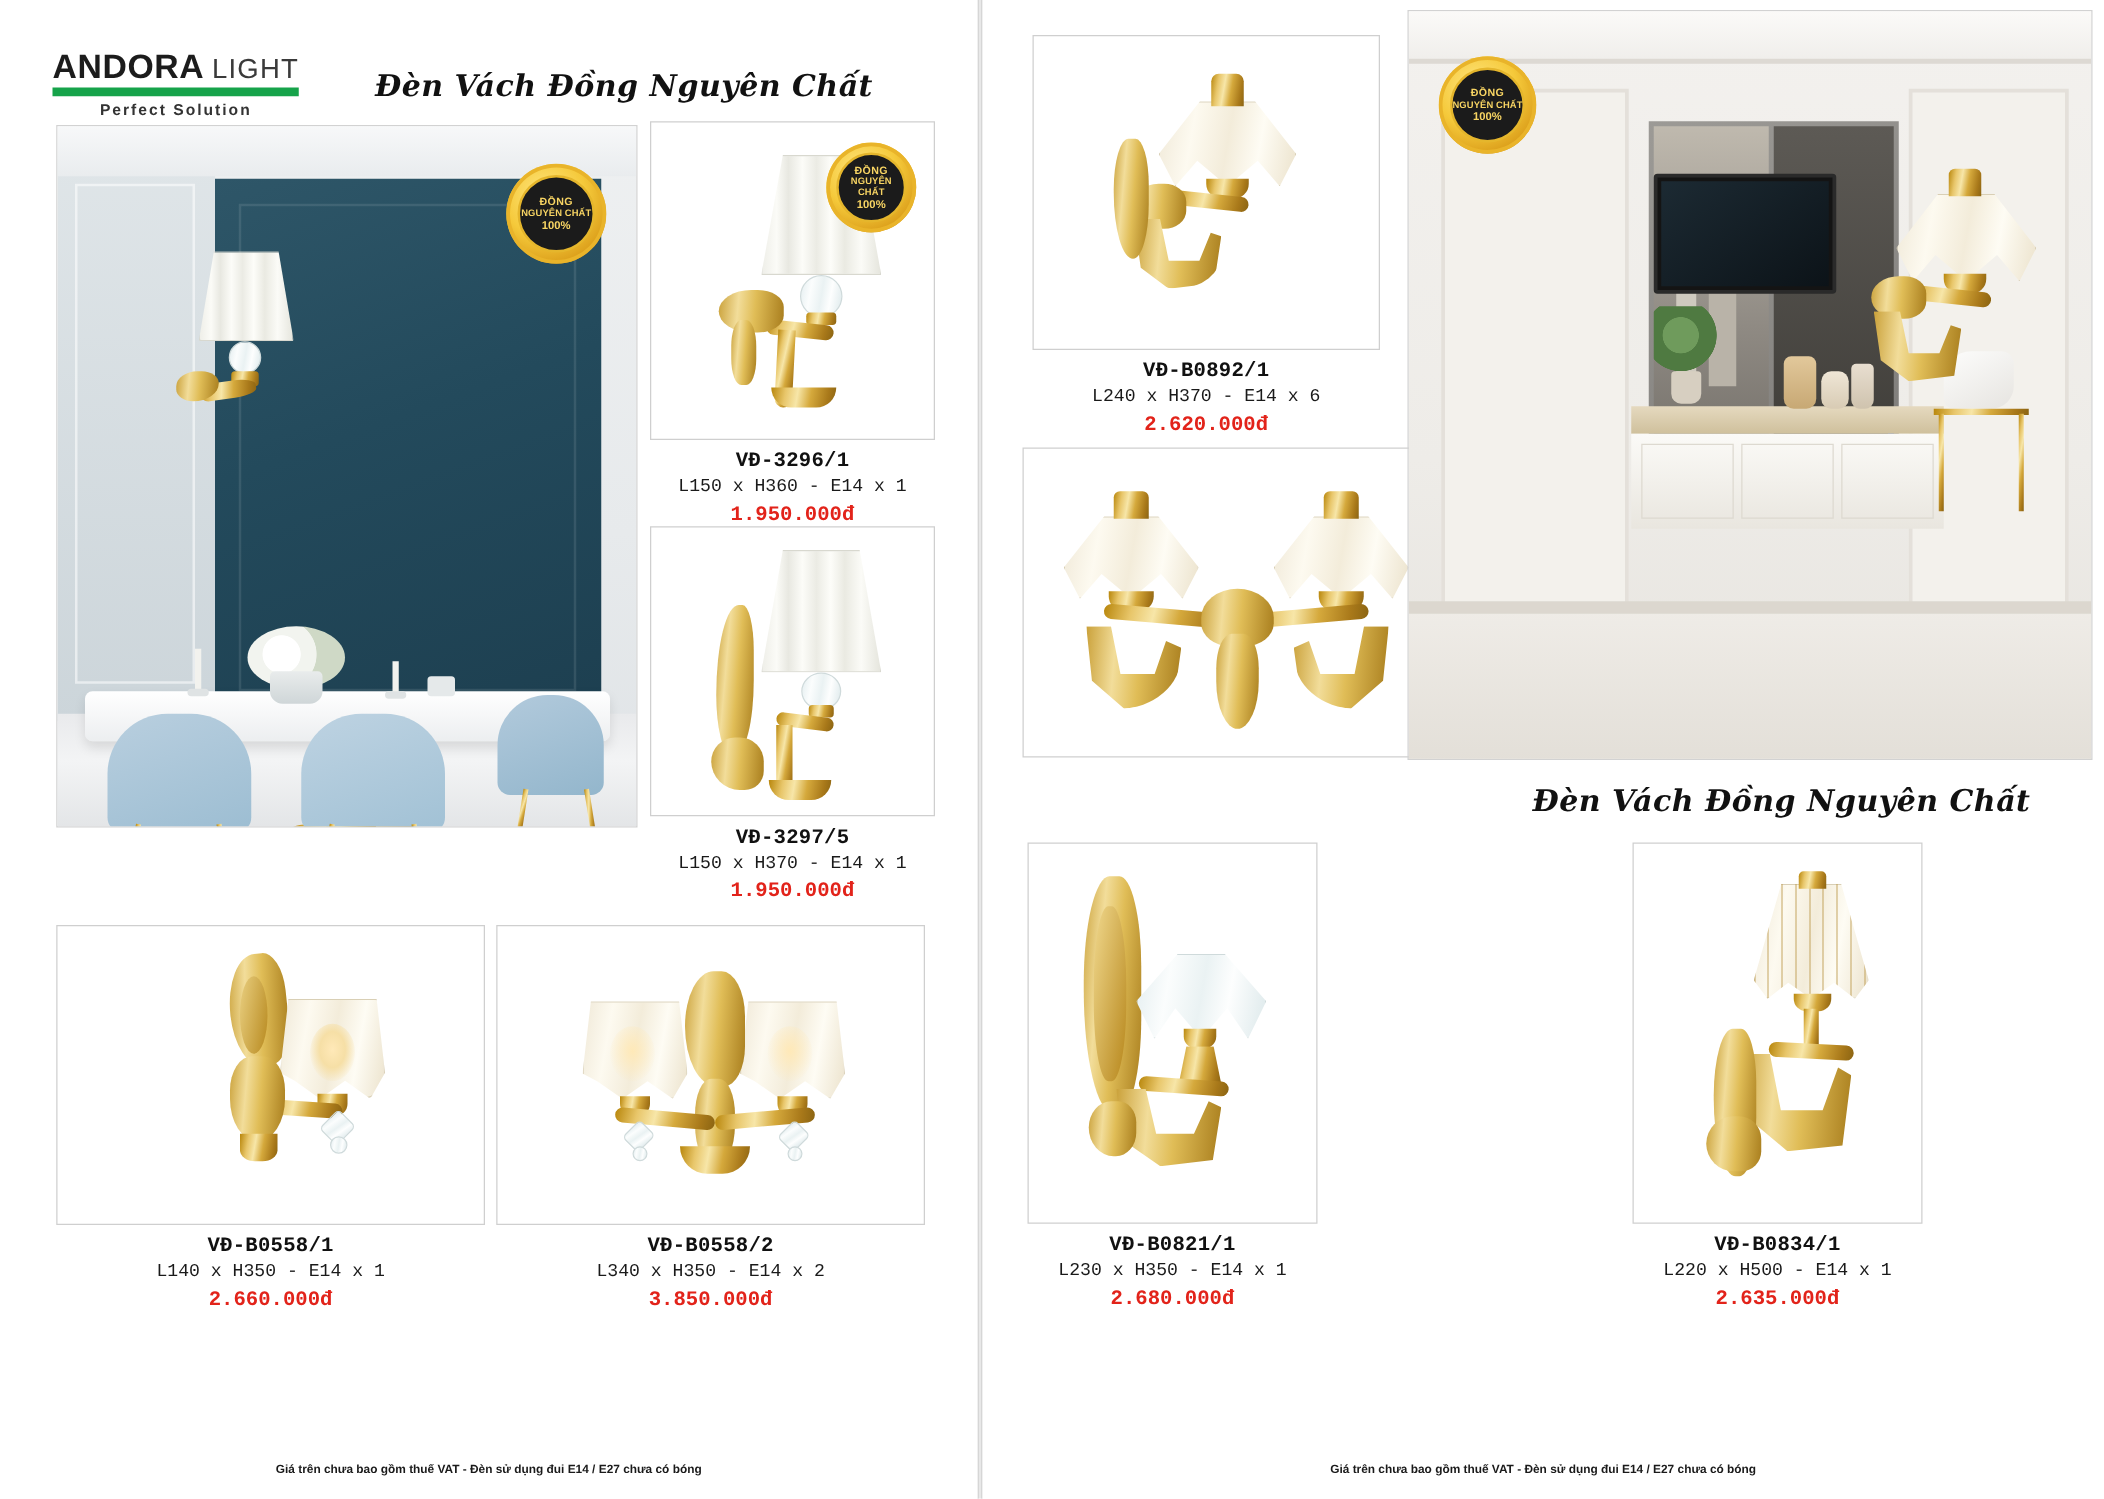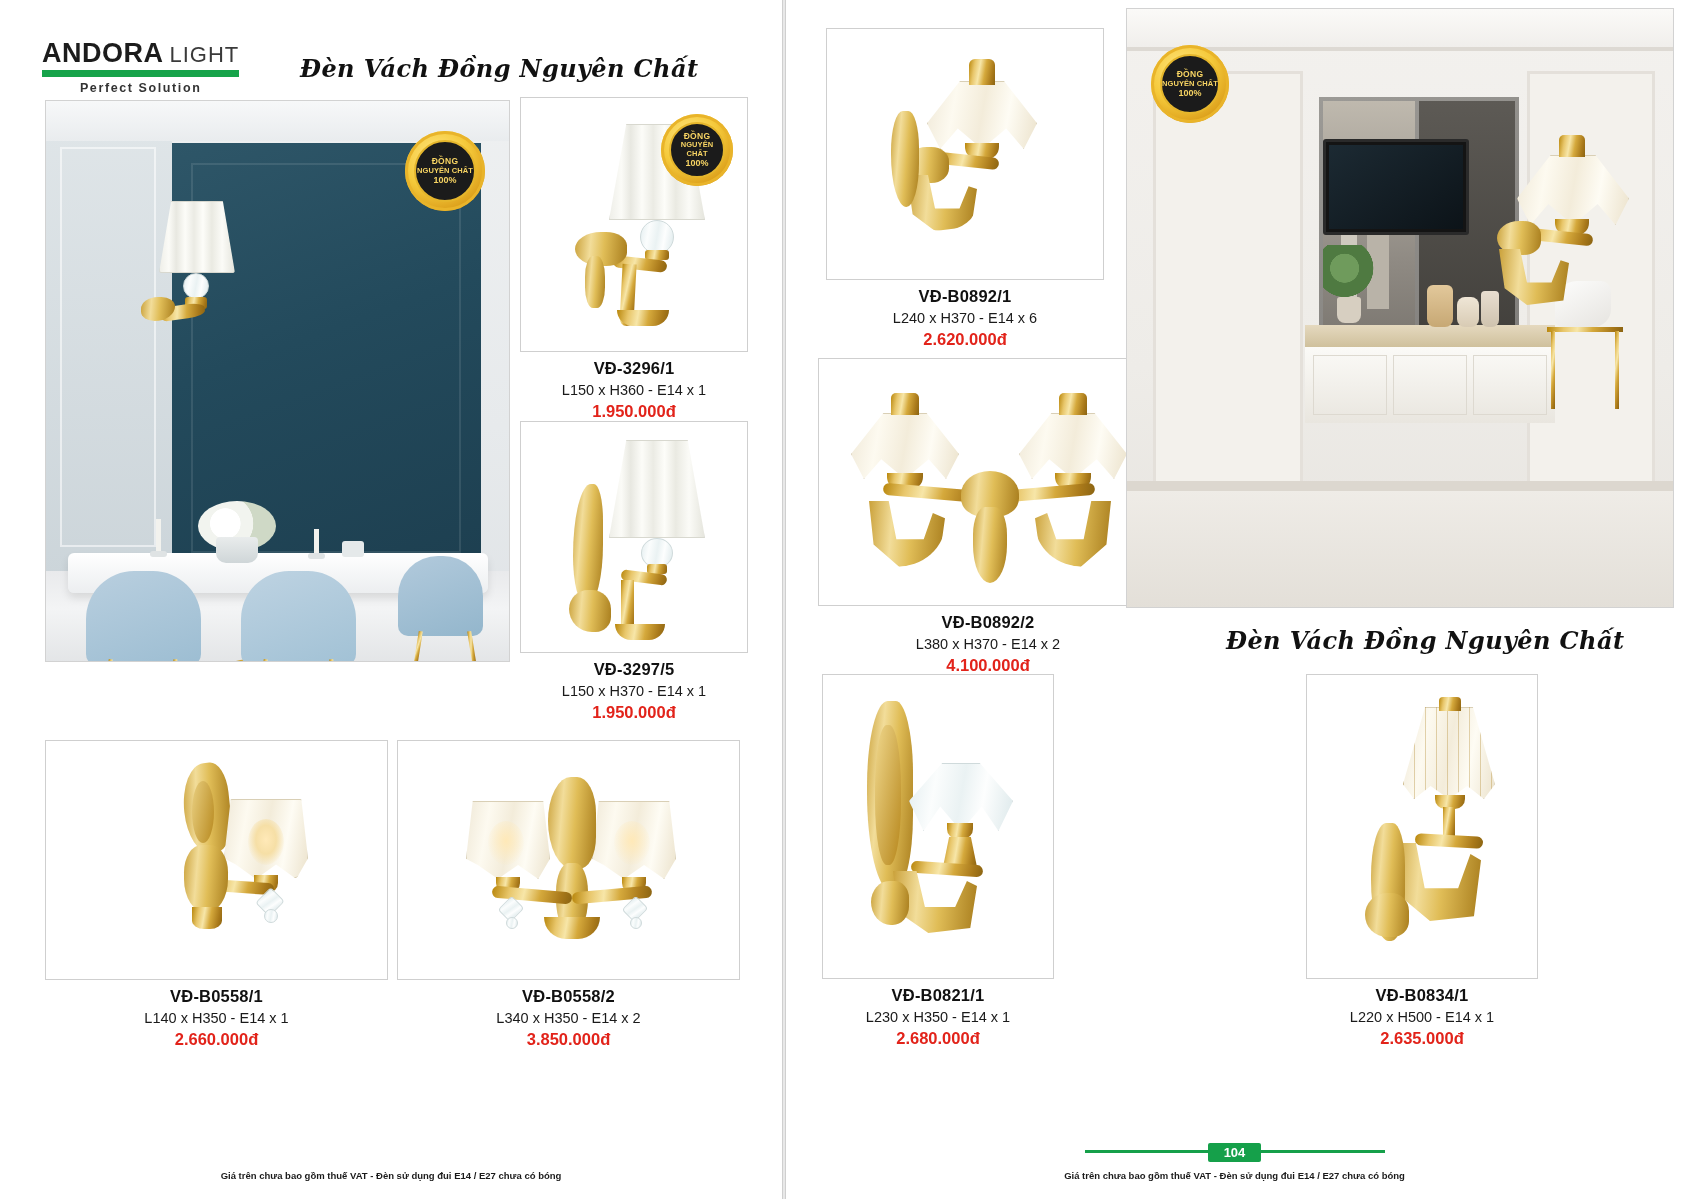--- a/index.html
+++ b/index.html
@@ -54,21 +54,21 @@
   .badge-inner .b3 { font-size: 9px; font-weight: bold; }
 
   
   .prod { position: absolute; }
   .prod-img {
     border: 1px solid #cfcfcf;
     background: #fff;
     position: relative;
     overflow: hidden;
   }
-  .cap { text-align: center; margin-top: 7px; }
+  .cap { text-align: center; margin-top: 7px; font-family: Liberation Mono, monospace; }
   .cap .code { font-size: 16.5px; font-weight: bold; color: #111; letter-spacing: .2px; }
   .cap .spec { font-size: 14.5px; color: #1a1a1a; margin-top: 4px; }
   .cap .price { font-size: 16.5px; font-weight: bold; color: #e2231a; margin-top: 4px; }
 
   
   .scene { position: absolute; border: 1px solid #d2d2d2; overflow: hidden; }
 
   
   .footer { position: absolute; bottom: 18px; left: 0; width: 100%; text-align: center; }
   .footer-line { position: relative; height: 22px; }
@@ -329,25 +329,20 @@
 
           <div class="brass" style="position:absolute; left:40px; top:112px; width:100px; height:12px; border-radius:10px; transform:rotate(5deg);"></div>
           <div class="brass" style="position:absolute; left:152px; top:112px; width:100px; height:12px; border-radius:10px; transform:rotate(-5deg);"></div>
 
           <div class="brass-l" style="position:absolute; left:118px; top:96px; width:58px; height:46px; border-radius:50% 50% 40% 40%;"></div>
           <div class="brass-l" style="position:absolute; left:130px; top:132px; width:34px; height:76px; border-radius:40% 40% 55% 55%;"></div>
 
           <div class="brass-l" style="position:absolute; left:26px; top:126px; width:76px; height:66px; border-radius:0 0 65% 10%; clip-path:polygon(0 0,26% 0,36% 58%,72% 58%,84% 18%,100% 26%,92% 92%,40% 100%,6% 66%);"></div>
           <div class="brass-l" style="position:absolute; left:192px; top:126px; width:76px; height:66px; border-radius:0 0 10% 65%; clip-path:polygon(74% 0,100% 0,94% 66%,60% 100%,8% 92%,0 26%,16% 18%,28% 58%,64% 58%);"></div>
         </div>
-      </div>
-      <div class="cap">
-        <div class="code">VĐ-B0892/2</div>
-        <div class="spec">L380 x H370 - E14 x 2</div>
-        <div class="price">4.100.000đ</div>
       </div>
     </div>
 
     <div class="scene" style="left:340px; top:8px; width:548px; height:600px;">
       <div class="room">
         <div style="position:absolute; inset:0; background:linear-gradient(180deg,#f3f1ee 0%,#eeece8 60%,#e6e3de 100%);"></div>
 
         <div style="position:absolute; left:0; top:0; width:100%; height:42px; background:linear-gradient(180deg,#fbfaf8,#efedea);"></div>
         <div style="position:absolute; left:0; top:38px; width:100%; height:4px; background:#ddd9d3;"></div>
 
@@ -451,20 +446,17 @@
         </div>
       </div>
       <div class="cap">
         <div class="code">VĐ-B0834/1</div>
         <div class="spec">L220 x H500 - E14 x 1</div>
         <div class="price">2.635.000đ</div>
       </div>
     </div>
 
     <div class="footer">
-      <div class="footer-line">
-        <span class="pagebox">104</span>
-      </div>
       <div class="footer-note">Giá trên chưa bao gồm thuế VAT - Đèn sử dụng đui E14 / E27 chưa có bóng</div>
     </div>
   </div>
 
 </div>
 
 </body></html>

